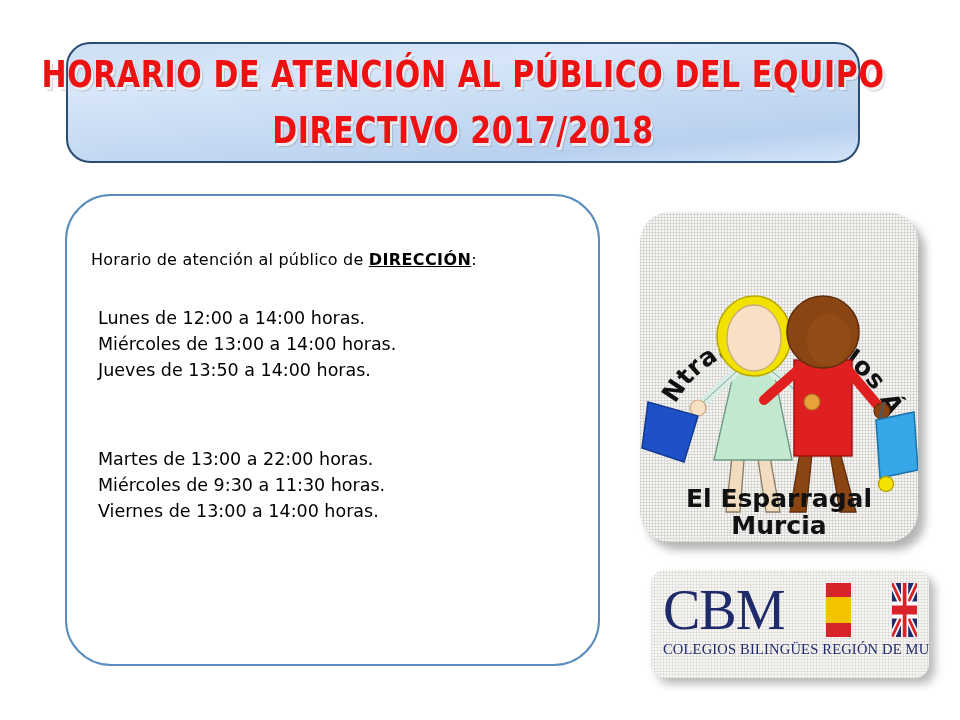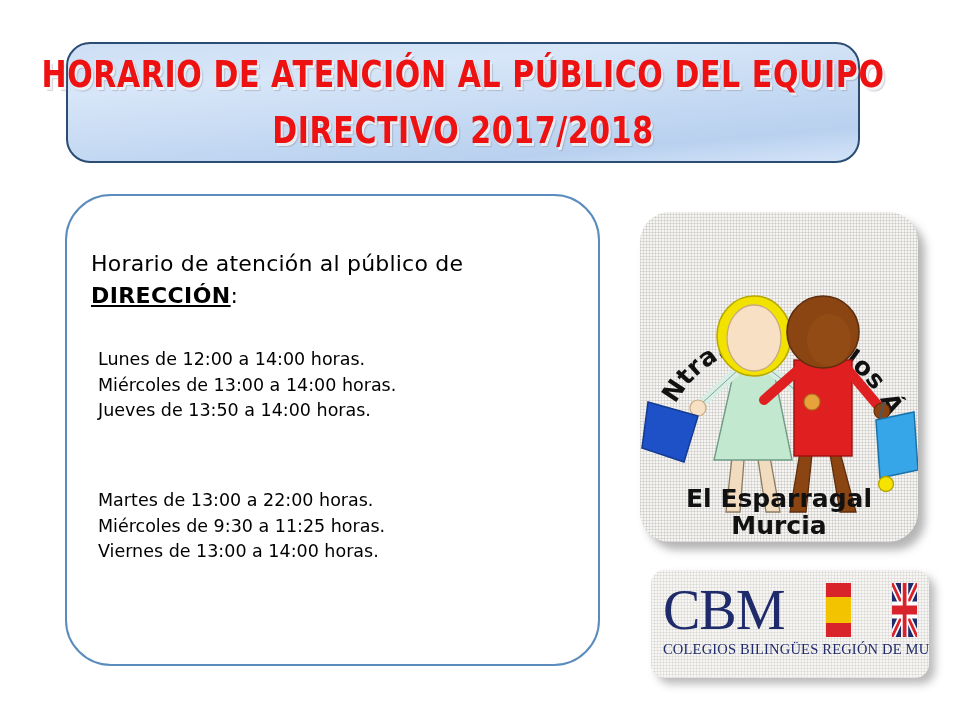--- a/index.html
+++ b/index.html
@@ -60,21 +60,21 @@
     background: #ffffff;
   }
   #schedule-content {
     position: absolute;
     left: 24px;
     top: 52px;
     right: 18px;
   }
   .sched-text {
     font-family: "DejaVu Sans", sans-serif;
-    font-size: 22px;
+    font-size: 16px;
     color: #000000;
     line-height: 1.45;
     letter-spacing: 0.2px;
   }
   .sched-heading {
     margin-bottom: 2px;
   }
   .sched-heading .emph {
     font-weight: bold;
     text-decoration: underline;
@@ -210,21 +210,21 @@
       <li>Jueves de 13:50 a 14:00 horas.</li>
     </ul>
 
     <div class="gap-lg"></div>
 
 
     <div class="gap-md"></div>
 
     <ul class="sched-list">
       <li>Martes de 13:00 a 22:00 horas.</li>
-      <li>Miércoles de 9:30 a 11:25 horas.</li>
+      <li>Miércoles de 9:30 a 11:30 horas.</li>
       <li>Viernes de 13:00 a 14:00 horas.</li>
     </ul>
 
   </div>
 </div>
 
 <div id="school-logo">
   <svg viewBox="0 0 278 330" xmlns="http://www.w3.org/2000/svg">
     <defs>
       <path id="arcpath" d="M 26,215 A 118,118 0 0 1 252,215" fill="none"></path>

